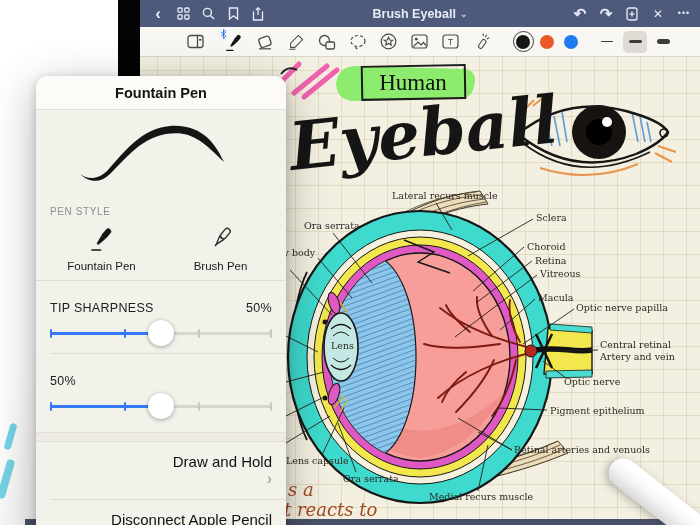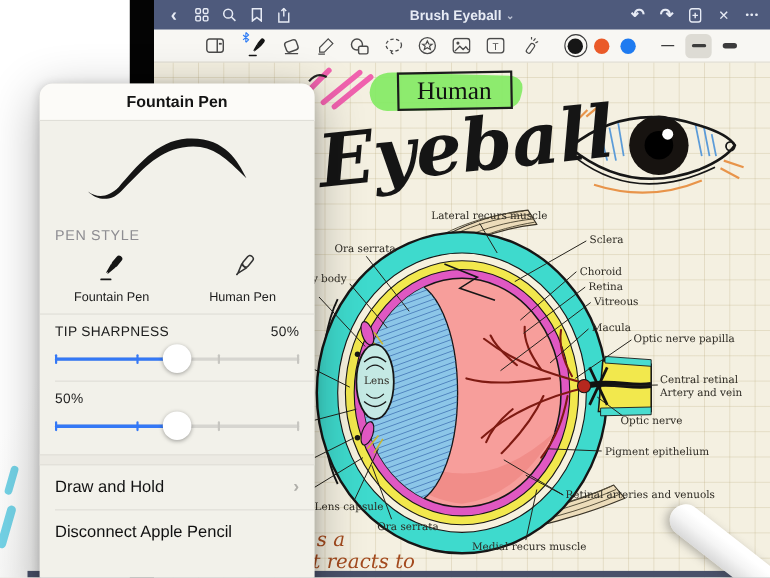--- a/index.html
+++ b/index.html
@@ -66,44 +66,44 @@
 
   
   .panel { position:absolute; left:36px; top:76px; width:250px; height:470px;
     background:#f2f1ea; border-radius:12px; z-index:50;
     box-shadow:0 12px 45px rgba(0,0,0,.3), 0 2px 10px rgba(0,0,0,.18);
     overflow:hidden; }
   .panel-header { height:34px; background:#fcfbf8; border-bottom:1px solid #e0dfd8;
     display:flex; align-items:center; justify-content:center;
     font-size:14.5px; font-weight:bold; color:#141414; }
   .preview { height:86px; display:flex; align-items:center; justify-content:center; }
-  .sec-label { padding:10px 2px 4px 14px; font-size:13px; letter-spacing:.6px;
+  .sec-label { padding:10px 2px 4px 14px; font-size:10px; letter-spacing:.6px;
     color:#8e8d92; }
   .pens { display:flex; padding:2px 6px 8px 6px; border-bottom:1px solid #deddd6; }
   .pen-opt { flex:1; display:flex; flex-direction:column; align-items:center; gap:3px; }
   .pen-opt .lbl { font-size:11.5px; color:#1c1c1c; }
   .slider-block { padding:8px 14px 2px 14px; }
   .slider-head { display:flex; justify-content:space-between; font-size:12.5px;
-    color:#1c1c1c; letter-spacing:.3px; }
+    color:#1c1c1c; letter-spacing:.3px;margin-top:12px; }
   .slider { position:relative; height:34px; margin-top:2px; --pct:50%; }
   .slider .track { position:absolute; left:0; right:0; top:15px; height:3px;
     background:#d6d5d0; border-radius:2px; }
   .slider .fill { position:absolute; left:0; top:0; height:3px; width:var(--pct);
     background:#3478f6; border-radius:2px; }
   .slider .tick { position:absolute; top:12px; width:2px; height:9px; border-radius:1px;
     background:#c7c6c1; }
   .slider .tick.b { background:#3478f6; }
   .slider .knob { position:absolute; top:3px; left:calc(var(--pct) - 13px);
     width:26px; height:26px; background:#fff; border-radius:50%;
     box-shadow:0 1px 4px rgba(0,0,0,.35); }
   .hr { height:1px; background:#deddd6; margin-left:14px; }
   .sec-gap { height:10px; background:#eceae3; border-top:1px solid #e0dfd8;
     border-bottom:1px solid #e0dfd8; margin-top:6px; }
-  .row { display:flex; align-items:flex-start; justify-content:space-between;
-    padding:11px 14px; font-size:15px; color:#111; }
+  .row { display:flex; align-items:flex-end; justify-content:space-between;
+    padding:11px 14px; font-size:15px; color:#111;flex-direction:column; }
   .row .chev { color:#b0afaa; font-size:16px; font-weight:bold; }
 
   
   .pencil { position:absolute; left:608px; top:462px; width:175px; height:29px;
     background:linear-gradient(#ffffff 20%, #f4f4f4 55%, #d9d9d9 100%);
     border-radius:15px; transform:rotate(38deg); transform-origin:20px 14px;
     box-shadow:-2px 3px 8px rgba(60,60,60,.35); z-index:60; }
 </style>
 </head>
 <body>
@@ -467,21 +467,21 @@
       <div class="pen-opt">
         <span>
           <svg width="30" height="30" viewBox="0 0 30 30">
               <g transform="rotate(40 15 15)" fill="none" stroke="#333" stroke-width="1.4">
                 <rect x="12.6" y="3" width="5.8" height="11.6" rx="2.8"></rect>
                 <path d="M12.9 14.6 L18.1 14.6 L15.5 23 Z"></path>
                 <line x1="15.5" y1="23" x2="15.5" y2="25"></line>
               </g>
             </svg>
         </span>
-        <span class="lbl">Human Pen</span>
+        <span class="lbl">Brush Pen</span>
       </div>
     </div>
 
     <div class="slider-block">
       <div class="slider-head">
         <span>TIP SHARPNESS</span>
         <span>50%</span>
       </div>
       <div class="slider" style="--pct: 50%;">
         <div class="track">

